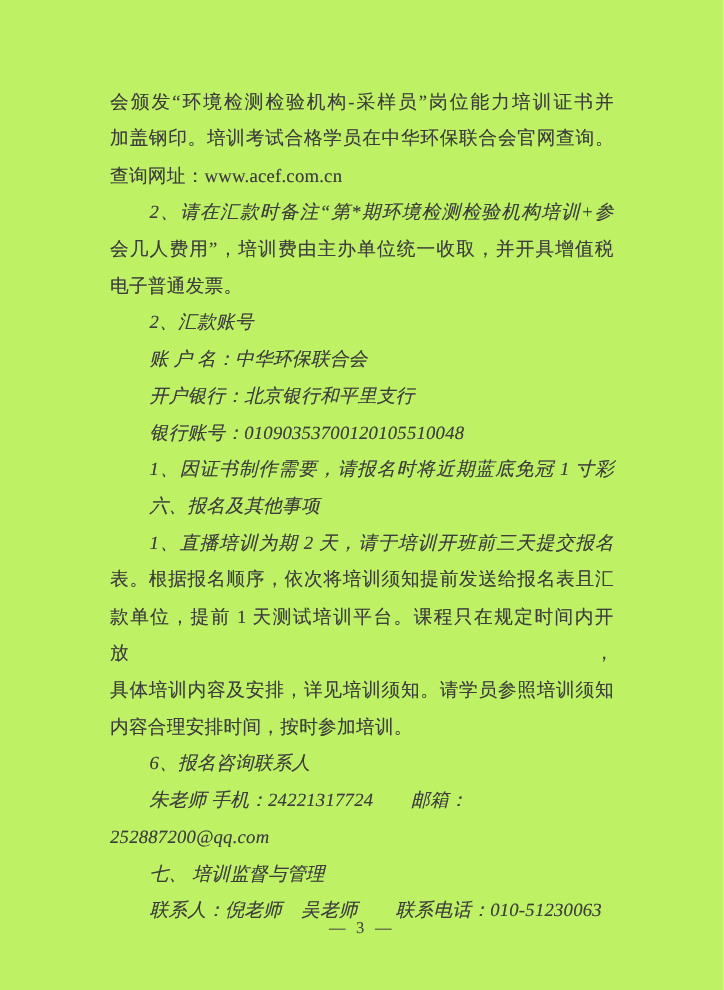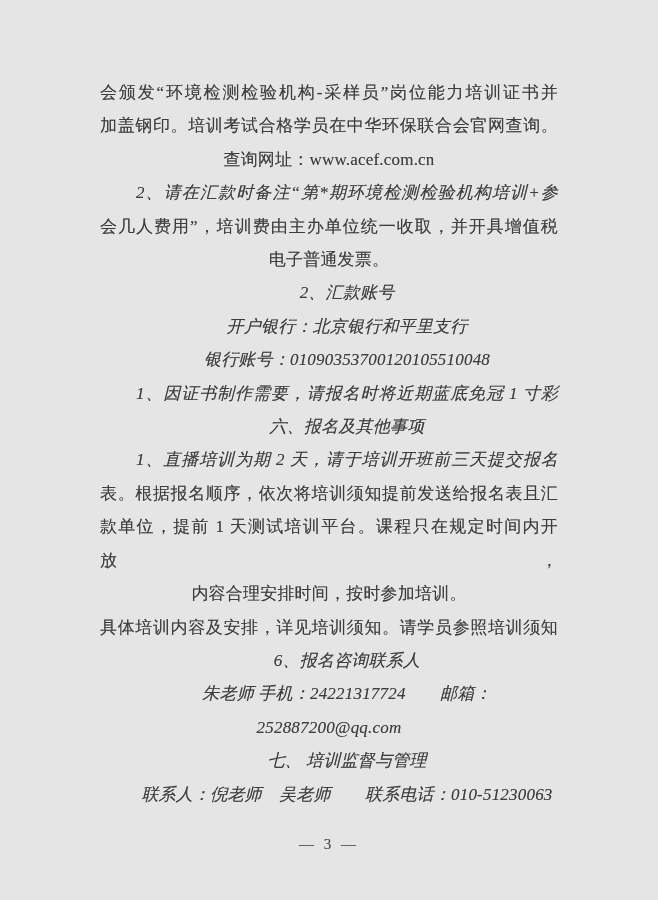--- a/index.html
+++ b/index.html
@@ -4,38 +4,38 @@
 <style>
   html, body {
     margin: 0;
     padding: 0;
     background: #ffffff;
   }
   .page {
     position: relative;
     width: 658px;
     height: 900px;
-    background: #e5e5e5;
+    background: #bef264;
     overflow: hidden;
     font-family: "Liberation Serif", "DejaVu Serif", serif;
   }
   .content {
     position: absolute;
     left: 100px;
     top: 76px;
     width: 458px;
     font-size: 17px;
     line-height: 33.4px;
     color: #3d3d3d;
     text-shadow: 0 0 0.6px rgba(80,80,80,0.55);
     letter-spacing: 0.2px;
   }
   .line {
     white-space: pre-wrap;
-    text-align: center;
+    text-align: left;
   }
   .line.j {
     text-align: justify;
     text-justify: inter-character;
     text-align-last: justify;
   }
   .line.ind {
     text-indent: 36px;
     font-style: italic;
   }
@@ -56,28 +56,29 @@
 
 <div class="page">
   <div class="content">
     <div class="line j">会颁发“环境检测检验机构-采样员”岗位能力培训证书并</div>
     <div class="line j">加盖钢印。培训考试合格学员在中华环保联合会官网查询。</div>
     <div class="line">查询网址：www.acef.com.cn</div>
     <div class="line ind j">2、请在汇款时备注“第*期环境检测检验机构培训+参</div>
     <div class="line j">会几人费用”，培训费由主办单位统一收取，并开具增值税</div>
     <div class="line">电子普通发票。</div>
     <div class="line ind">2、汇款账号</div>
+    <div class="line ind">账 户 名：中华环保联合会</div>
     <div class="line ind">开户银行：北京银行和平里支行</div>
     <div class="line ind">银行账号：01090353700120105510048</div>
     <div class="line ind j">1、因证书制作需要，请报名时将近期蓝底免冠 1 寸彩</div>
     <div class="line ind">六、报名及其他事项</div>
     <div class="line ind j">1、直播培训为期 2 天，请于培训开班前三天提交报名</div>
     <div class="line j">表。根据报名顺序，依次将培训须知提前发送给报名表且汇</div>
     <div class="line j">款单位，提前 1 天测试培训平台。课程只在规定时间内开放，</div>
+    <div class="line j">具体培训内容及安排，详见培训须知。请学员参照培训须知</div>
     <div class="line">内容合理安排时间，按时参加培训。</div>
-    <div class="line j">具体培训内容及安排，详见培训须知。请学员参照培训须知</div>
     <div class="line ind">6、报名咨询联系人</div>
     <div class="line ind">朱老师 手机：24221317724　　邮箱：252887200@qq.com</div>
     <div class="line ind">七、 培训监督与管理</div>
     <div class="line ind">联系人：倪老师　吴老师　　联系电话：010-51230063</div>
   </div>
   <div class="footer">— 3 —</div>
 </div>
 
 </body></html>

